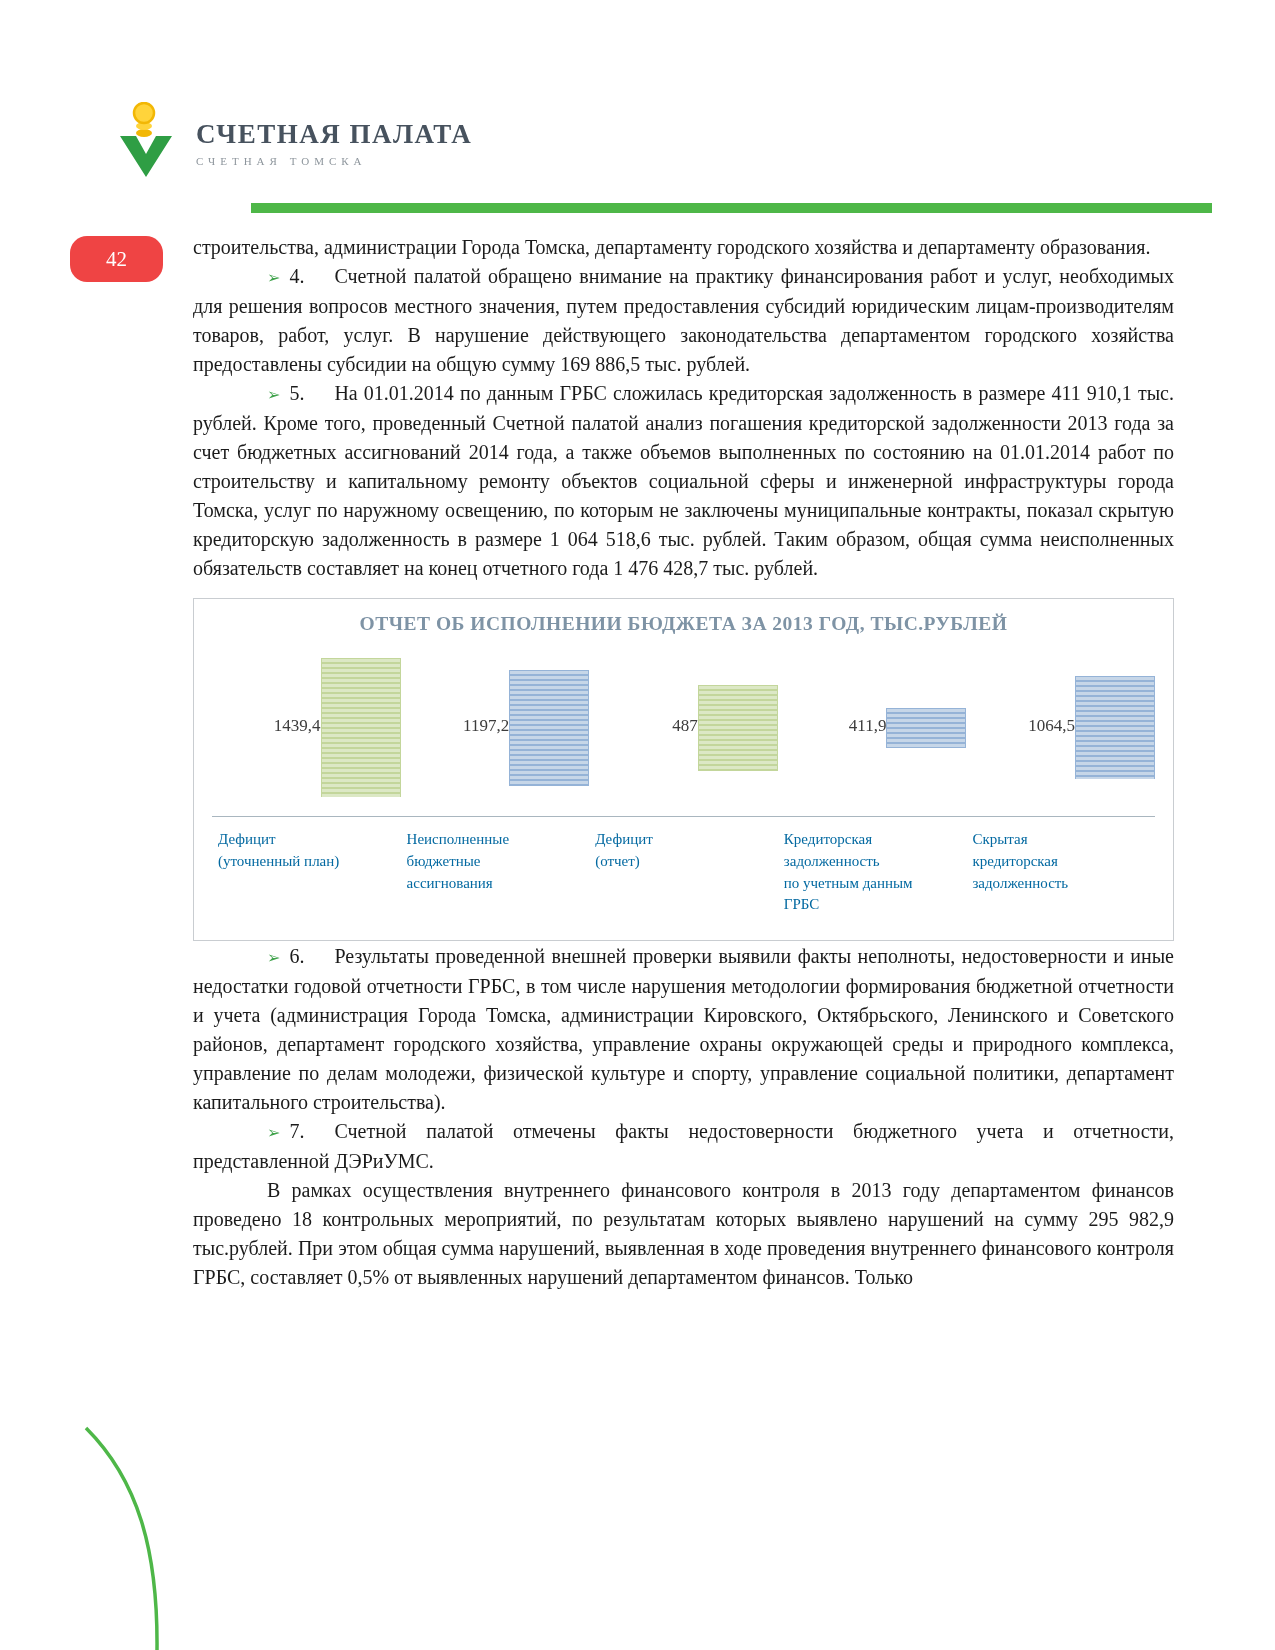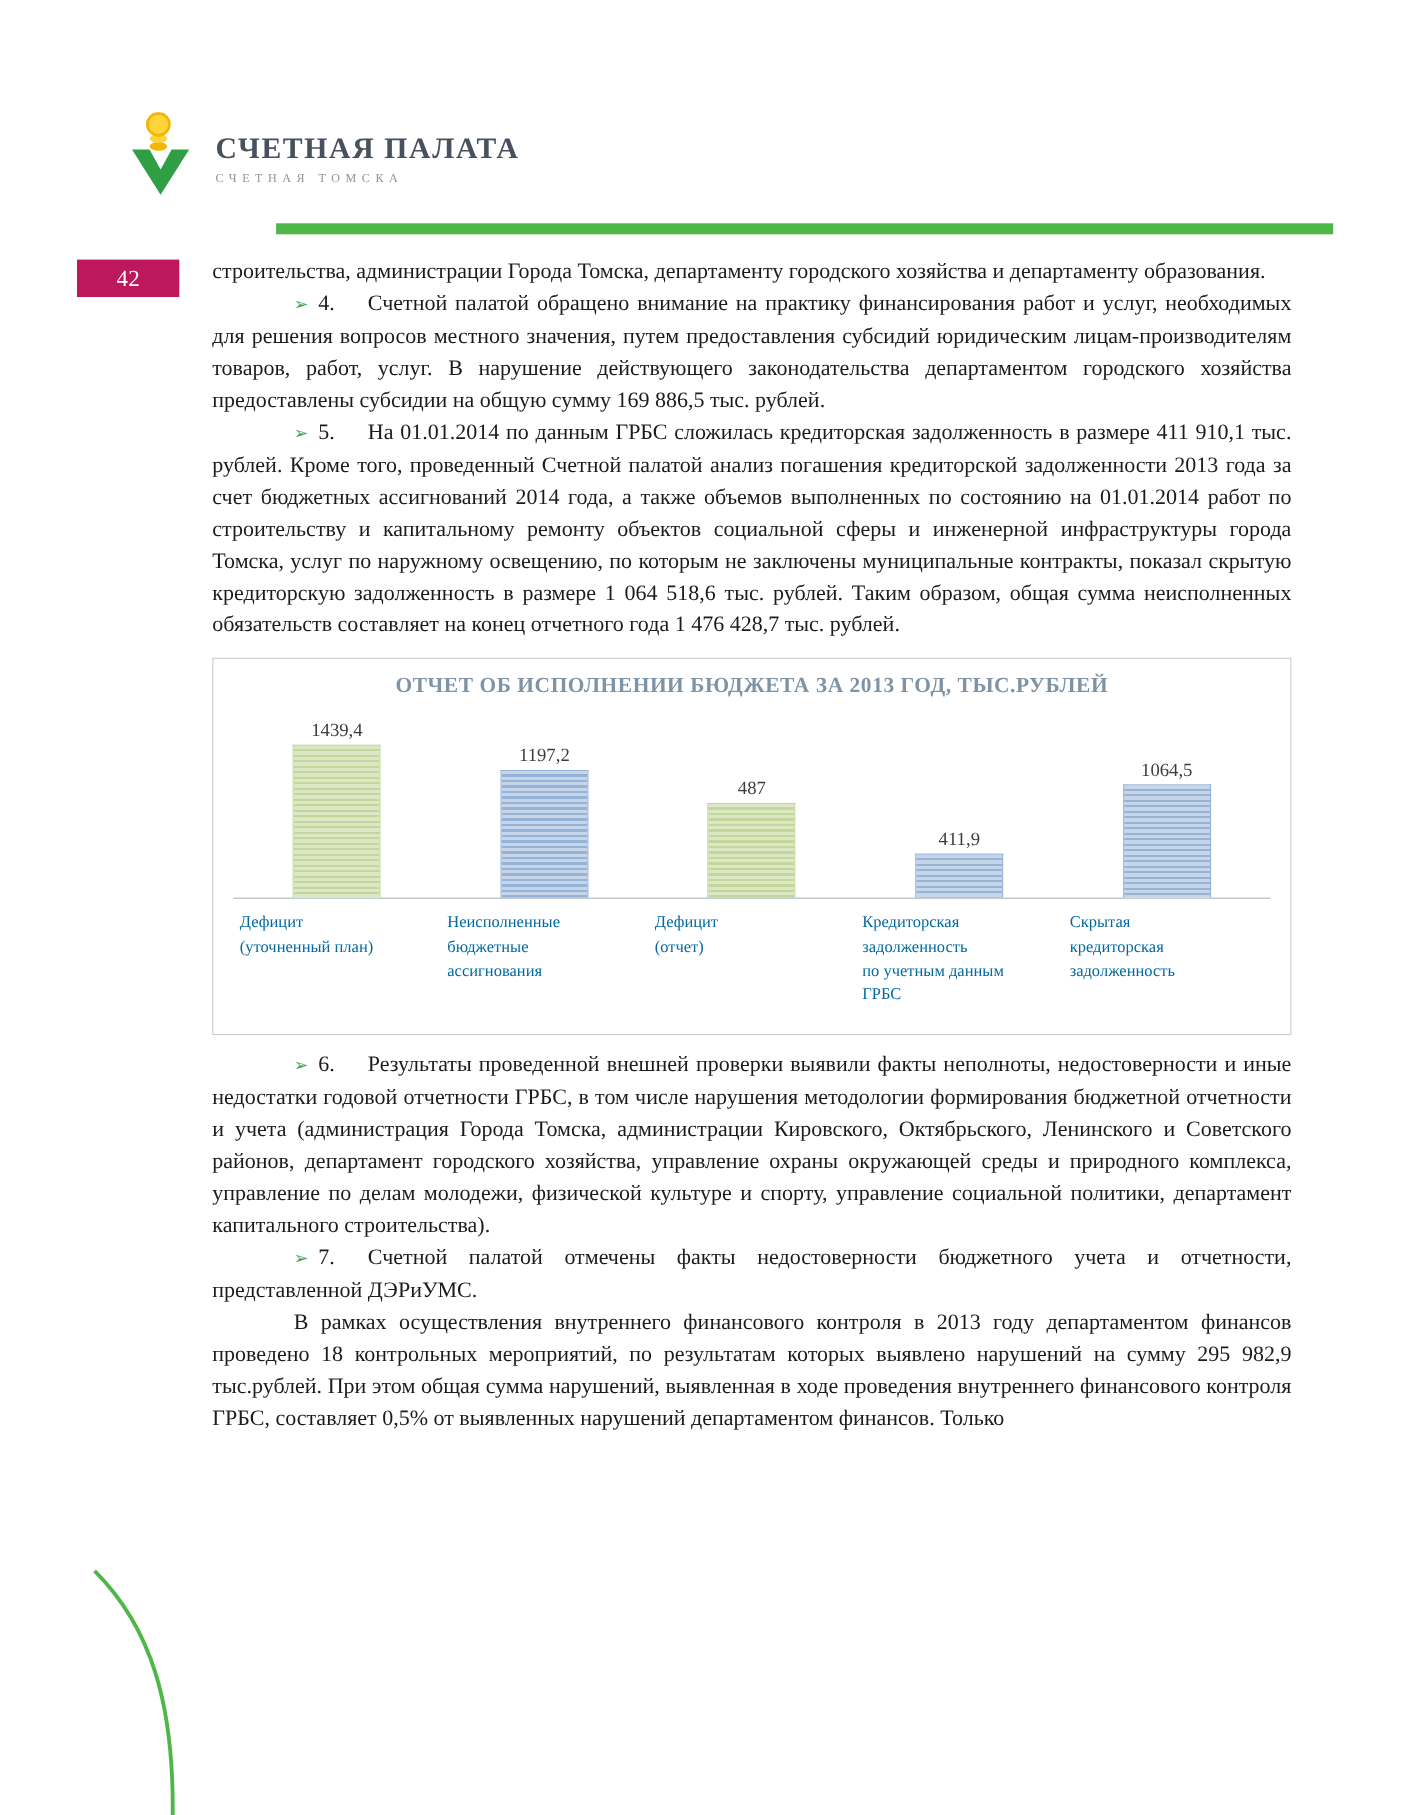--- a/index.html
+++ b/index.html
@@ -9,36 +9,36 @@
     font-family:"Liberation Serif", serif; color:#1b1b1b;
   }
 
   
   .logo { position:absolute; left:110px; top:102px; display:flex; align-items:center; gap:14px; }
   .logo-text .t1 { font-size:27px; font-weight:bold; color:#47525e; letter-spacing:1.5px; }
   .logo-text .t2 { font-size:11px; color:#8d959c; letter-spacing:5px; margin-top:5px; }
 
   .accent-bar { position:absolute; left:251px; top:203px; width:961px; height:10px; background:#4eb748; }
   .page-badge {
-    position:absolute; left:70px; top:236px; width:93px; height:34px; background:#be185d;
-    color:#ffffff; font-size:21px; display:flex; align-items:center; justify-content:center;
+    position:absolute; left:70px; top:236px; width:93px; height:46px; background:#ef4444;
+    color:#ffffff; font-size:21px; display:flex; align-items:center; justify-content:center;border-radius:17px;
   }
 
   
   .main { position:absolute; left:193px; top:233px; width:981px; }
   .para { font-size:20px; line-height:29px; text-align:justify; }
   .para.bullet, .para.indent { text-indent:74px; }
   .arrow { color:#3fa24b; font-size:16px; margin-right:9px; }
   .num { margin-right:30px; }
 
   
-  .chart { margin:15px 0 13px; border:1px solid #c9cdd1; background:#ffffff; padding:14px 18px 8px; }
+  .chart { margin:15px 0 1px; border:1px solid #c9cdd1; background:#ffffff; padding:14px 18px 8px; }
   .chart-title { text-align:center; font-weight:bold; font-size:19.5px; color:#7e93a5; letter-spacing:0.5px; }
   .plot { display:grid; grid-template-columns:repeat(5,1fr); height:178px; border-bottom:1px solid #a9b6bf; margin-top:4px; }
-  .cell { display:flex; flex-direction:column; align-items:center; justify-content:flex-end; }
+  .cell { display:flex; flex-direction:row; align-items:center; justify-content:flex-end; }
   .val { font-size:17px; color:#3c3c3c; margin-bottom:5px; line-height:1; }
   .bar { width:80px; border:1px solid rgba(0,0,0,0.12); border-bottom:none; }
   .cats { display:grid; grid-template-columns:repeat(5,1fr); padding:12px 0 16px; }
   .cat { text-align:left; font-size:15px; line-height:1.45; color:#0369a1; white-space:pre-line; padding:0 6px; }
 
   
   .curve { position:absolute; left:0; top:1400px; }
 </style>
 </head>
 <body>

